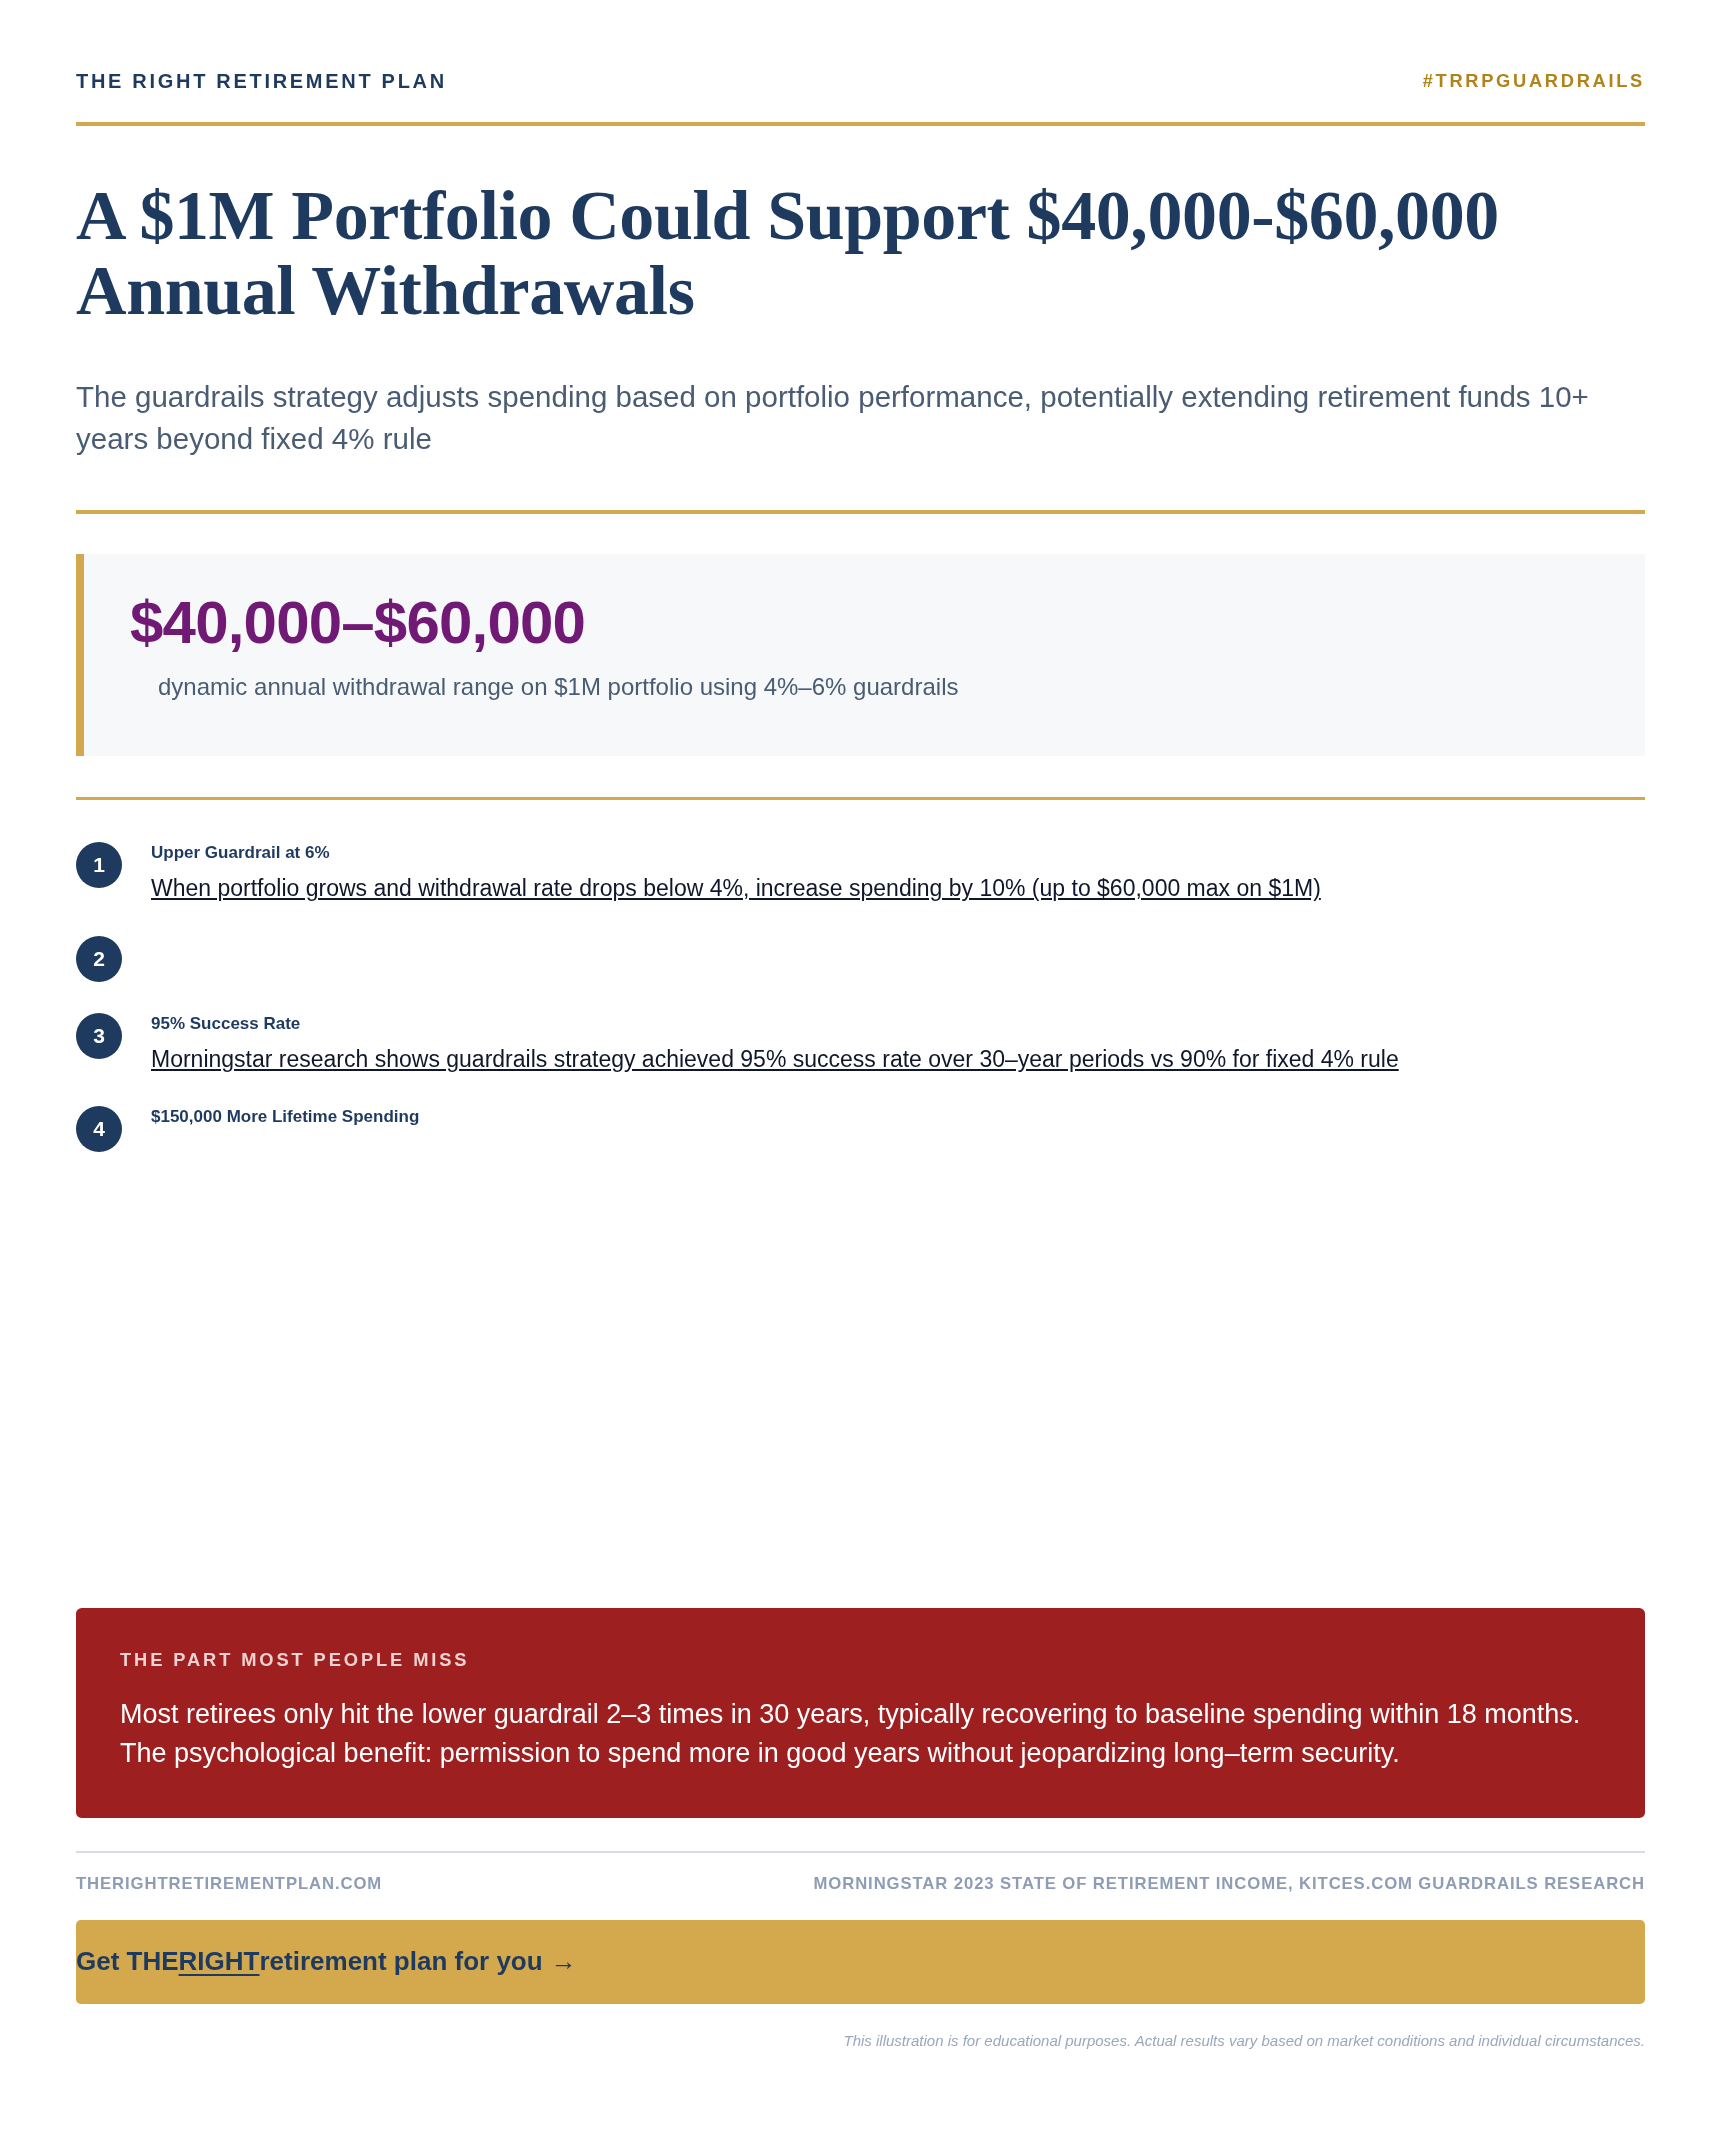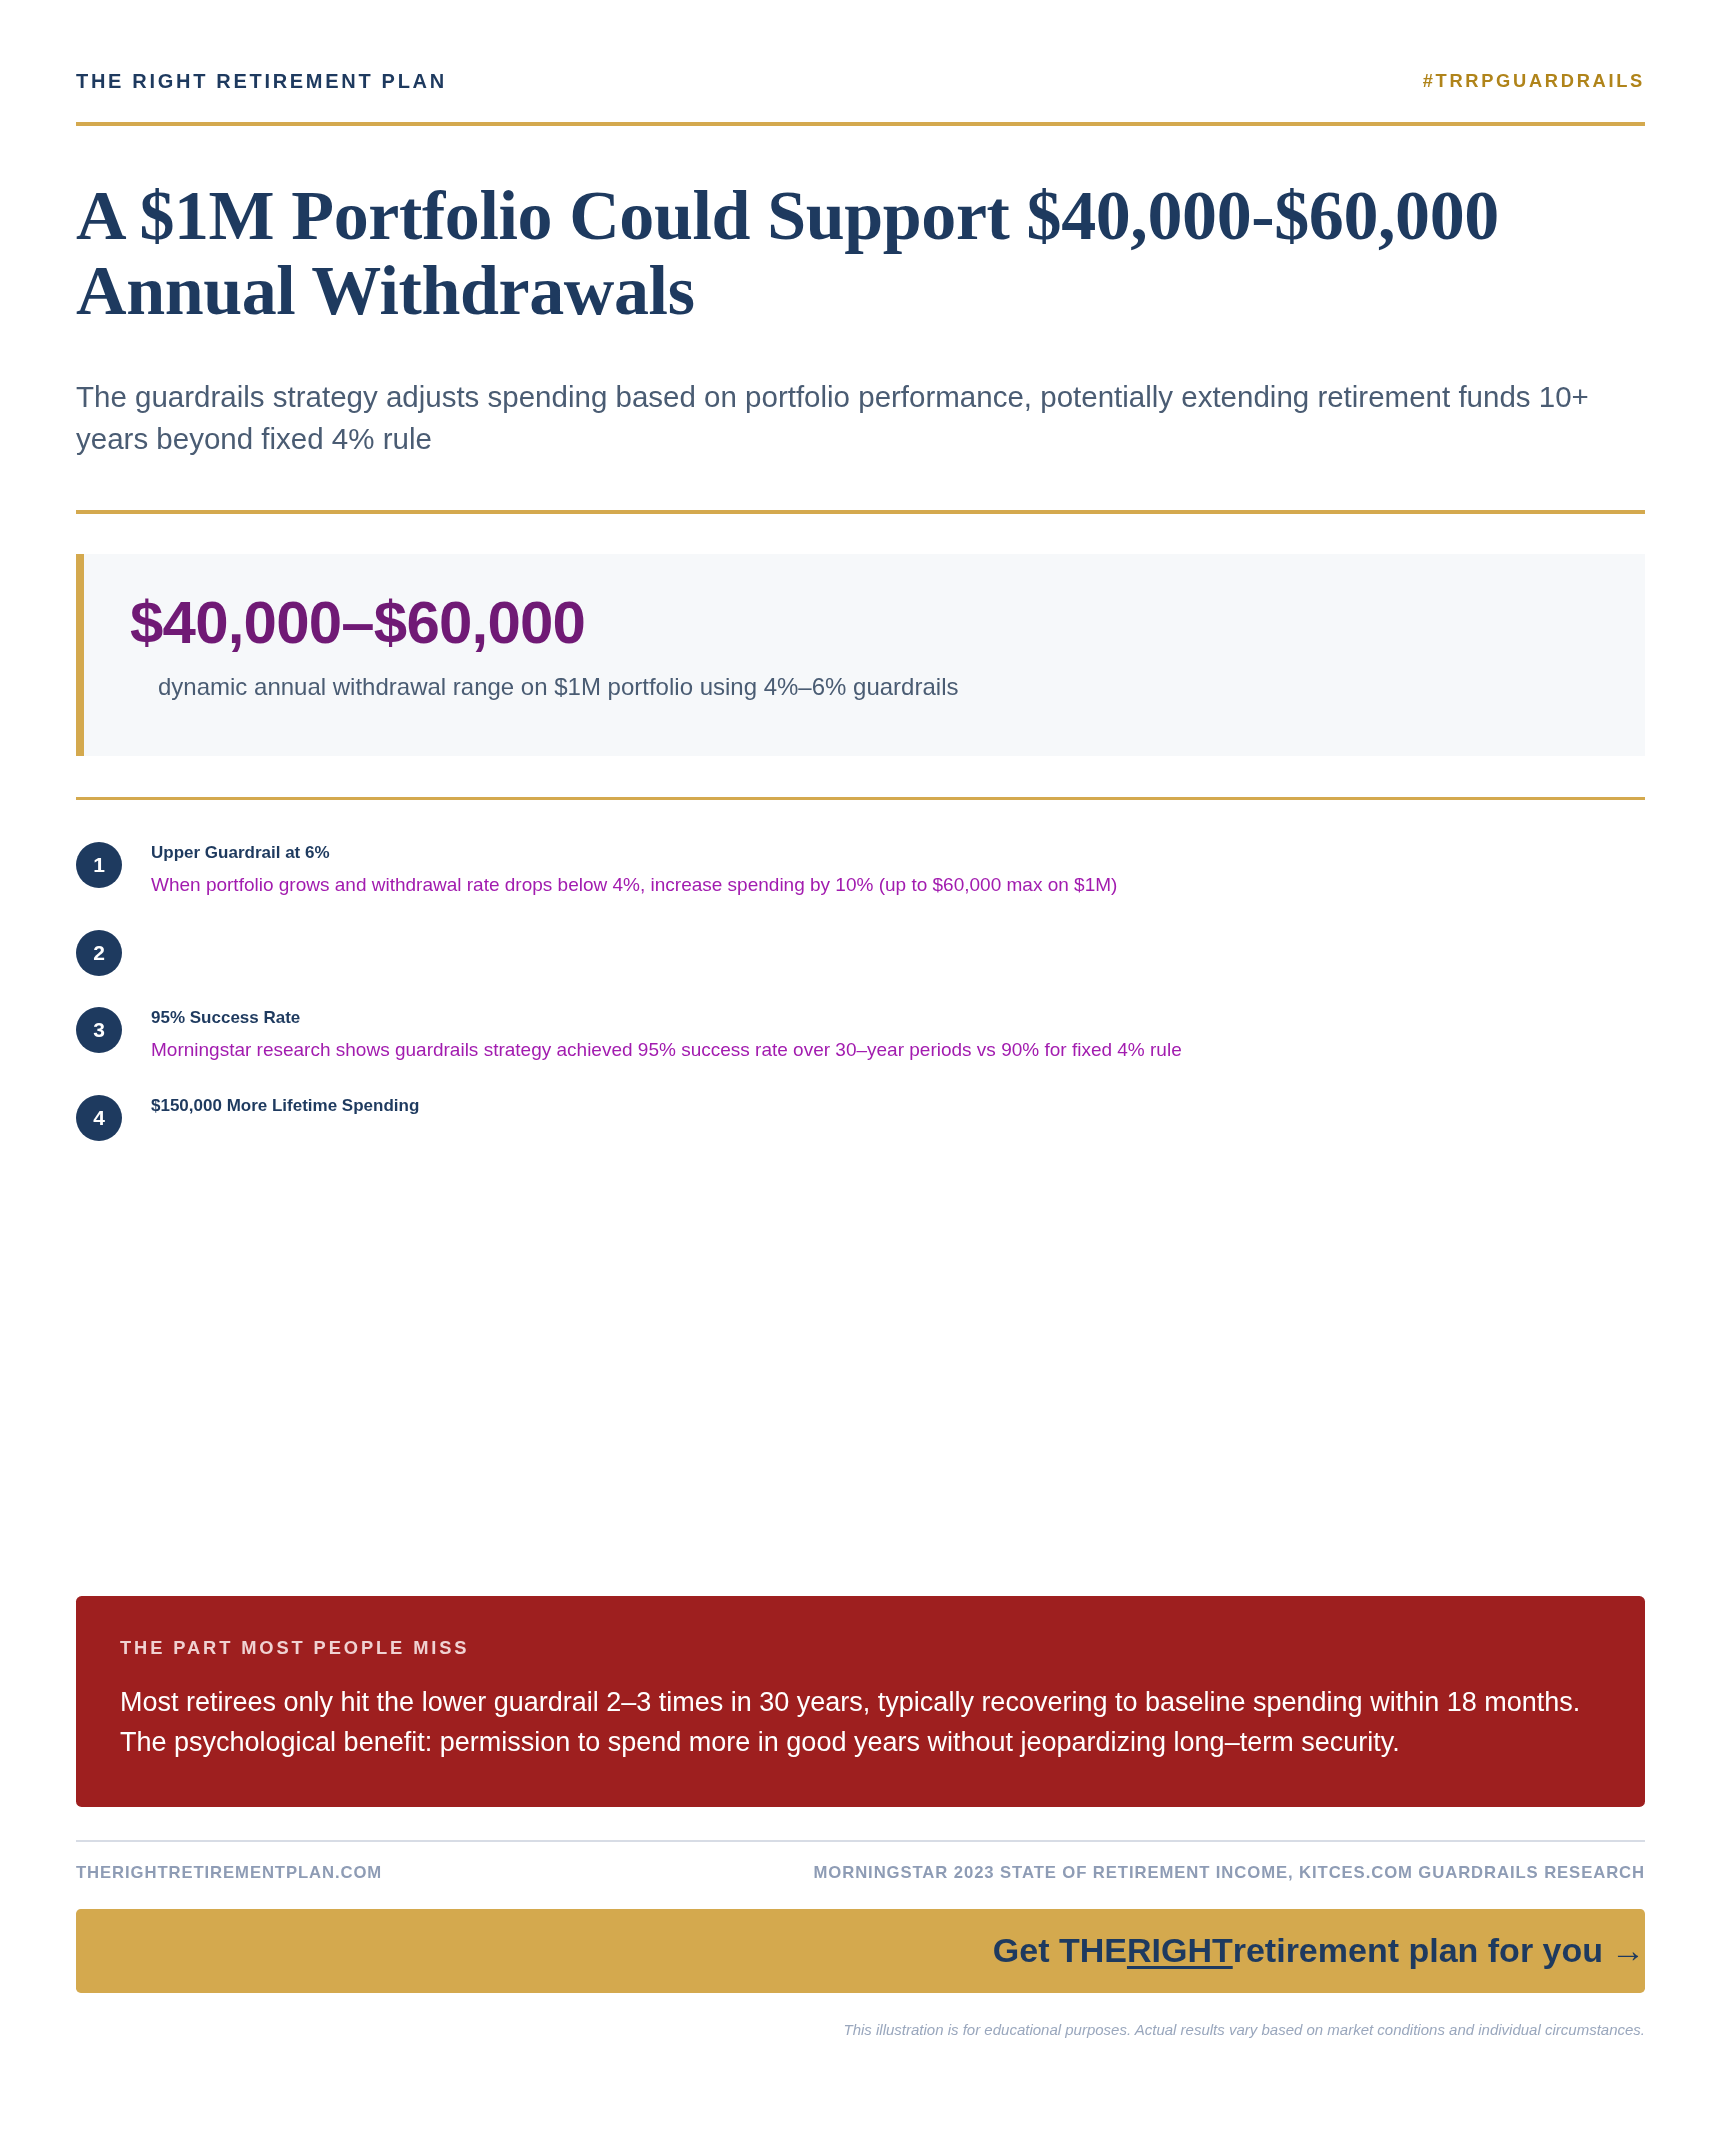--- a/index.html
+++ b/index.html
@@ -142,24 +142,25 @@
     margin-left: 29px;
     padding-top: 1.6px;
   }
   .point-title {
     font-size: 17px;
     font-weight: 700;
     color: #1e3a5f;
     line-height: 1.25;
   }
   .point-text {
-    font-size: 19px;
-    color: #a21caf;
+    font-size: 23px;
+    color: #0f172a;
     line-height: 1.4;
     margin-top: 8.8px;
+    text-decoration: underline;
   }
 
   
   .spacer {
     height: 426px;
   }
 
   
   .callout {
     background: #9e1f1f;
@@ -204,23 +205,23 @@
   }
   .cta {
     margin-top: 25.5px;
     background: #d4a94e;
     border: none;
     width: 100%;
     border-radius: 4.8px;
     height: 84px;
     display: flex;
     align-items: center;
-    justify-content: flex-end;
+    justify-content: flex-start;
     font-family: "Liberation Sans", sans-serif;
-    font-size: 34px;
+    font-size: 26px;
     font-weight: 700;
     color: #1e3a5f;
     cursor: pointer;
     padding: 0;
   }
   .cta .underline {
     text-decoration: underline;
     text-underline-offset: 4px;
   }
   .cta-arrow { margin-left: 8px; }

